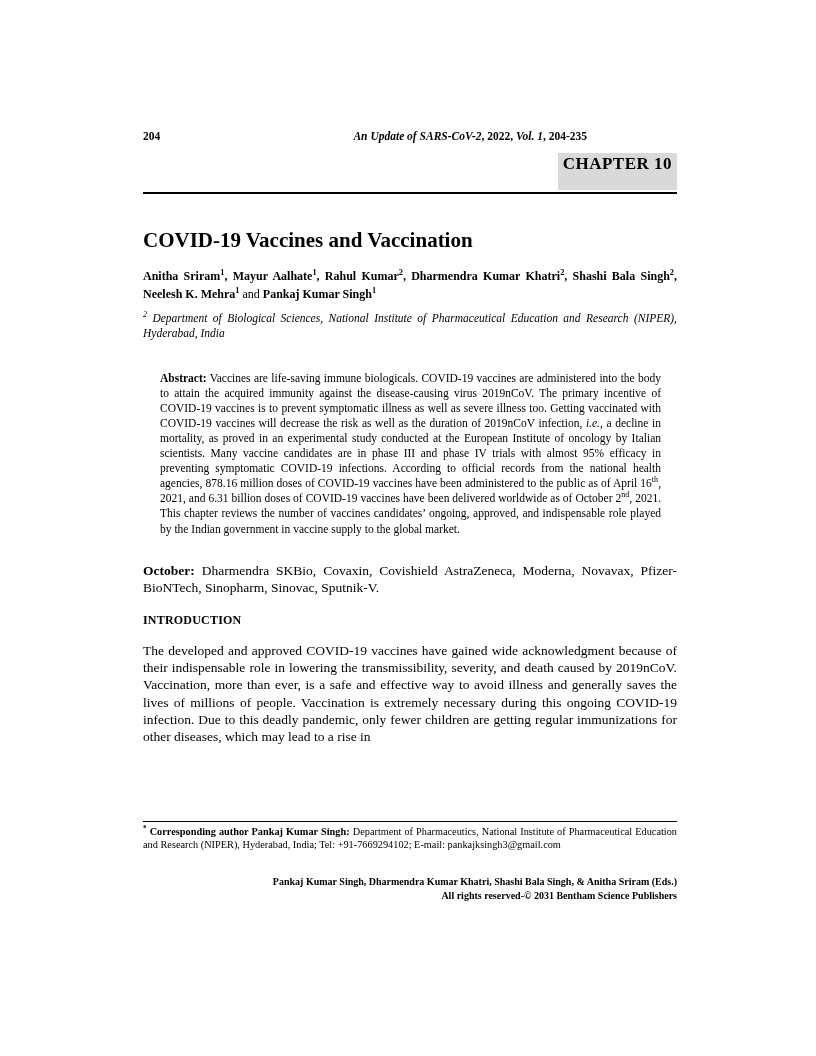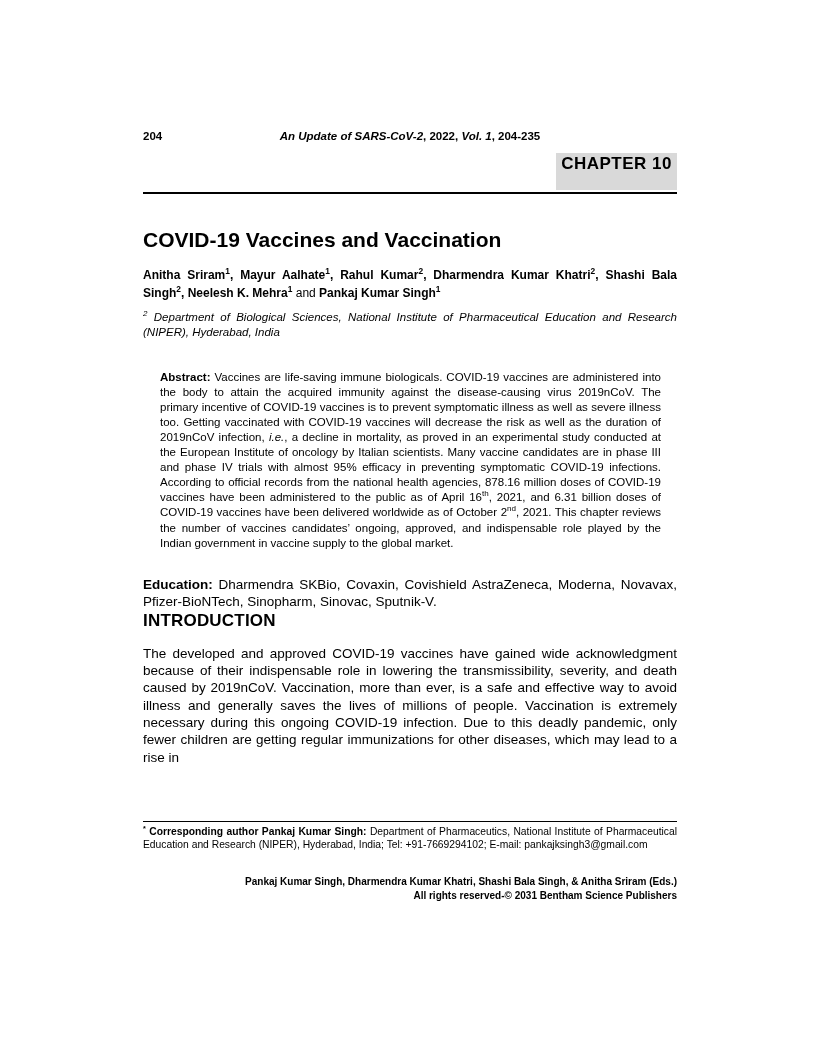--- a/index.html
+++ b/index.html
@@ -3,38 +3,38 @@
 <meta charset="utf-8">
 <style>
   * { margin: 0; padding: 0; box-sizing: border-box; }
   html, body { background: #ffffff; }
   .page {
     position: relative;
     width: 816px;
     height: 1056px;
     background: #ffffff;
     color: #000000;
-    font-family: Liberation Sans, sans-serif;
+    font-family: Liberation Serif, serif;
     overflow: hidden;
   }
   .content {
     position: absolute;
     left: 143px;
     top: 130px;
     width: 534px;
   }
   
   .running-header {
     display: flex;
     align-items: baseline;
     font-size: 11.5px;
     font-weight: bold;
   }
   .running-header .page-num { width: 90px; }
-  .running-header .running-title { flex: 1; text-align: center; }
+  .running-header .running-title { flex: 1; text-align: right; }
   
   .chapter-row { text-align: right; margin-top: 11px; }
   .chapter-banner {
     display: inline-block;
     background: #d9d9d9;
     font-size: 17px;
     font-weight: bold;
     letter-spacing: 0.5px;
     padding: 1px 5px 16px 5px;
   }
@@ -73,21 +73,22 @@
     text-align: justify;
   }
   
   .keywords {
     margin-top: 25px;
     font-size: 13.5px;
     line-height: 17.5px;
     text-align: justify;
   }
   .section-heading {
-    font-size: 17px;
+    margin-top: 16px;
+    font-size: 12px;
     font-weight: bold;
     letter-spacing: 0.2px;
   }
   .body-paragraph {
     margin-top: 14px;
     font-size: 13.5px;
     line-height: 17.3px;
     text-align: justify;
   }
   
@@ -134,21 +135,21 @@
     <hr class="head-rule">
 
     <h1 class="chapter-title">COVID-19 Vaccines and Vaccination</h1>
 
     <p class="authors"><span style="font-weight: bold;">Anitha Sriram</span><sup style="font-weight: bold; font-size: 70%;">1</sup><span style="font-weight: bold;">, </span><span style="font-weight: bold;">Mayur Aalhate</span><sup style="font-weight: bold; font-size: 70%;">1</sup><span style="font-weight: bold;">, </span><span style="font-weight: bold;">Rahul Kumar</span><sup style="font-weight: bold; font-size: 70%;">2</sup><span style="font-weight: bold;">, </span><span style="font-weight: bold;">Dharmendra Kumar Khatri</span><sup style="font-weight: bold; font-size: 70%;">2</sup><span style="font-weight: bold;">, </span><span style="font-weight: bold;">Shashi Bala Singh</span><sup style="font-weight: bold; font-size: 70%;">2</sup><span style="font-weight: bold;">, </span><span style="font-weight: bold;">Neelesh K. Mehra</span><sup style="font-weight: bold; font-size: 70%;">1</sup><span> and </span><span style="font-weight: bold;">Pankaj Kumar Singh</span><sup style="font-weight: bold; font-size: 70%;">1</sup></p>
 
     <p class="affiliation"><sup>2</sup> <span>Department of Biological Sciences, National Institute of Pharmaceutical Education and Research (NIPER), Hyderabad, India</span></p>
 
     <p class="abstract"><span style="font-weight: bold;">Abstract:</span><span> Vaccines are life-saving immune biologicals. COVID-19 vaccines are administered into the body to attain the acquired immunity against the disease-causing virus 2019nCoV. The primary incentive of COVID-19 vaccines is to prevent symptomatic illness as well as severe illness too. Getting vaccinated with COVID-19 vaccines will decrease the risk as well as the duration of 2019nCoV infection, </span><span style="font-style: italic;">i.e.</span><span>, a decline in mortality, as proved in an experimental study conducted at the European Institute of oncology by Italian scientists. Many vaccine candidates are in phase III and phase IV trials with almost 95% efficacy in preventing symptomatic COVID-19 infections. According to official records from the national health agencies, 878.16 million doses of COVID-19 vaccines have been administered to the public as of April 16</span><sup style="font-size: 70%;">th</sup><span>, 2021, and 6.31 billion doses of COVID-19 vaccines have been delivered worldwide as of October 2</span><sup style="font-size: 70%;">nd</sup><span>, 2021. This chapter reviews the number of vaccines candidates’ ongoing, approved, and indispensable role played by the Indian government in vaccine supply to the global market.</span></p>
 
-    <p class="keywords"><span style="font-weight: bold;">Education:</span><span> Dharmendra SKBio, Covaxin, Covishield AstraZeneca, Moderna, Novavax, Pfizer-BioNTech, Sinopharm, Sinovac, Sputnik-V.</span></p>
+    <p class="keywords"><span style="font-weight: bold;">October:</span><span> Dharmendra SKBio, Covaxin, Covishield AstraZeneca, Moderna, Novavax, Pfizer-BioNTech, Sinopharm, Sinovac, Sputnik-V.</span></p>
 
     <h2 class="section-heading">INTRODUCTION</h2>
 
     <p class="body-paragraph">The developed and approved COVID-19 vaccines have gained wide acknowledgment because of their indispensable role in lowering the transmissibility, severity, and death caused by 2019nCoV. Vaccination, more than ever, is a safe and effective way to avoid illness and generally saves the lives of millions of people. Vaccination is extremely necessary during this ongoing COVID-19 infection. Due to this deadly pandemic, only fewer children are getting  regular immunizations for other diseases, which may lead to a rise in</p>
 
   </div>
 
   <div class="page-footer">
     <hr class="footnote-rule">
     <p class="footnote"><sup style="font-weight: bold; font-size: 70%;">*</sup><span style="font-weight: bold;"> </span><span style="font-weight: bold;">Corresponding author Pankaj Kumar Singh:</span><span> Department of Pharmaceutics, National Institute of Pharmaceutical Education and Research (NIPER), Hyderabad, India; Tel: +91-7669294102; E-mail: pankajksingh3@gmail.com</span></p>

